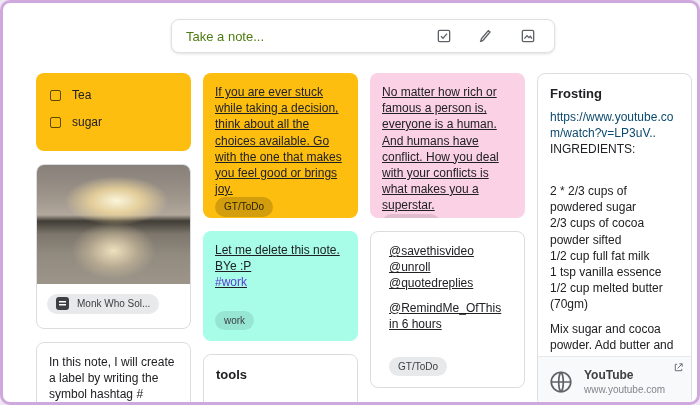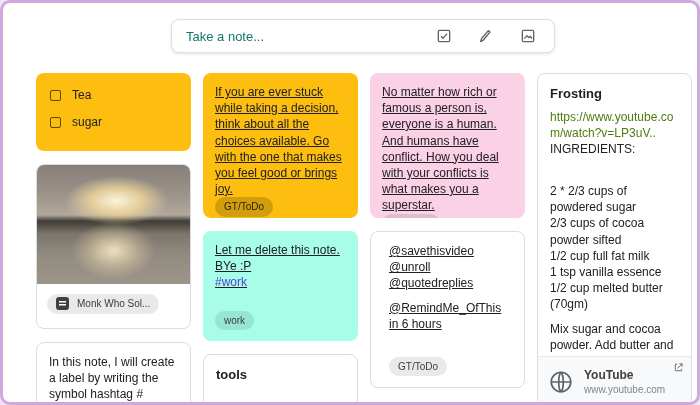--- a/index.html
+++ b/index.html
@@ -11,21 +11,21 @@
     background:#ffffff; border:3px solid #cfa9dd; border-radius:10px;
   }
 
   
   .composer {
     position:absolute; left:168px; top:16px; width:384px; height:34px;
     background:#fff; border:1px solid #e0e0e0; border-radius:8px;
     box-shadow:0 1px 3px rgba(0,0,0,0.12);
     display:flex; align-items:center; padding:0 14px;
   }
-  .composer-placeholder { color:#0f766e; font-size:13px; }
+  .composer-placeholder { color:#4d7c0f; font-size:13px; }
   .composer-icons { margin-left:auto; display:flex; align-items:center; gap:26px; padding-right:4px; }
   .composer-icons svg { display:block; cursor:pointer; }
 
   
   .board { position:absolute; left:33px; top:70px; display:flex; gap:12px; }
   .col { width:155px; display:flex; flex-direction:column; gap:13px; }
 
   .note {
     border-radius:8px; padding:11px 12px; font-size:12px; line-height:1.35;
     color:#202124; width:100%; overflow:hidden; position:relative;
@@ -63,21 +63,21 @@
   }
   .img-footer { padding:10px 10px; }
   .note-chip-icon {
     width:13px; height:13px; border-radius:3px; flex:0 0 auto;
     background:
       linear-gradient(#fff,#fff) 3px 4px/7px 1.5px no-repeat,
       linear-gradient(#fff,#fff) 3px 7px/7px 1.5px no-repeat,
       #3c4043;
   }
 
-  .link { color:#4d7c0f; text-decoration:none; word-break:break-all; cursor:pointer; }
+  .link { color:#0c4a6e; text-decoration:none; word-break:break-all; cursor:pointer; }
   .hashtag-link { color:#5b3bd6; cursor:pointer; }
 
   .spacer-sm { height:8px; }
   .spacer-md { height:16px; }
   .spacer-lg { height:26px; }
 
   
   .h-tea { height:78px; }
   .h-decision { height:145px; }
   .h-teal { height:110px; }

